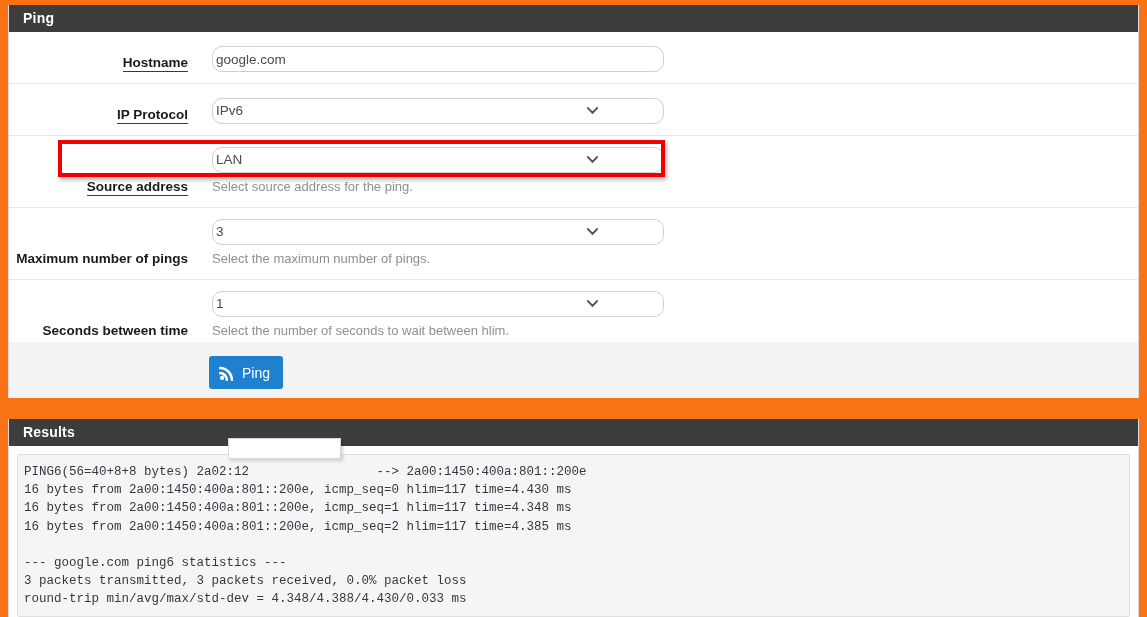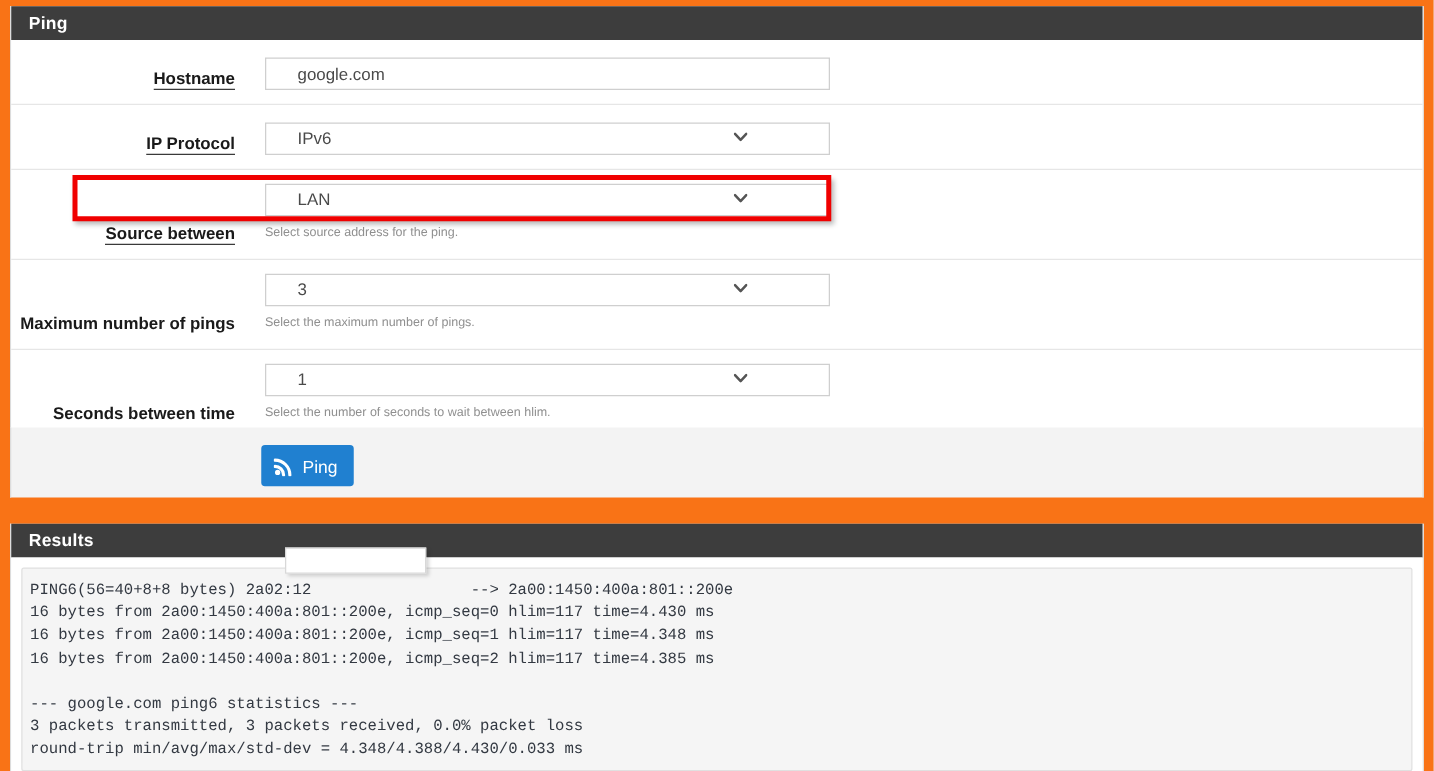--- a/index.html
+++ b/index.html
@@ -76,44 +76,44 @@
     flex: 1 1 auto;
     padding-left: 16px;
     box-sizing: border-box;
   }
 
   .field {
     width: 452px;
     height: 26px;
     box-sizing: border-box;
     border: 1px solid #cfcfcf;
-    border-radius: 0;
+    border-radius: 10px;
     background: #fff;
     color: #4a4a4a;
     font-size: 13.5px;
     font-family: "Liberation Sans", sans-serif;
-    padding: 0 25px;
+    padding: 0 3px;
     line-height: 24px;
     display: block;
     position: relative;
   }
   .select-wrap { position: relative; width: 396px; }
   .select-wrap .chev {
     position: absolute;
     right: 10px;
     top: 50%;
     transform: translateY(-50%);
     pointer-events: none;
     color: #555;
     font-size: 11px;
     line-height: 1;
   }
   .helptext {
     margin-top: 5px;
-    font-size: 10px;
+    font-size: 13px;
     color: #8f8f8f;
     line-height: 18px;
   }
 
   
   .highlight-box {
     position: absolute;
     left: 58px;
     top: 140px;
     width: 607px;
@@ -219,21 +219,21 @@
               <svg width="11" height="8" viewBox="0 0 11 8" aria-hidden="true">
                   <path d="M1 1.6 L5.5 6.4 L10 1.6" stroke="#555" stroke-width="2" fill="none" stroke-linecap="round" stroke-linejoin="round"></path>
                 </svg>
             </span>
           </div>
         </div>
       </div>
 
       <div class="form-row">
         <div class="lbl-col">
-          <span class="lbl u">Source between</span>
+          <span class="lbl u">Source address</span>
         </div>
         <div class="ctl-col">
           <div class="select-wrap">
             <div class="field">LAN</div>
             <span class="chev">
               <svg width="11" height="8" viewBox="0 0 11 8" aria-hidden="true">
                   <path d="M1 1.6 L5.5 6.4 L10 1.6" stroke="#555" stroke-width="2" fill="none" stroke-linecap="round" stroke-linejoin="round"></path>
                 </svg>
             </span>
           </div>

